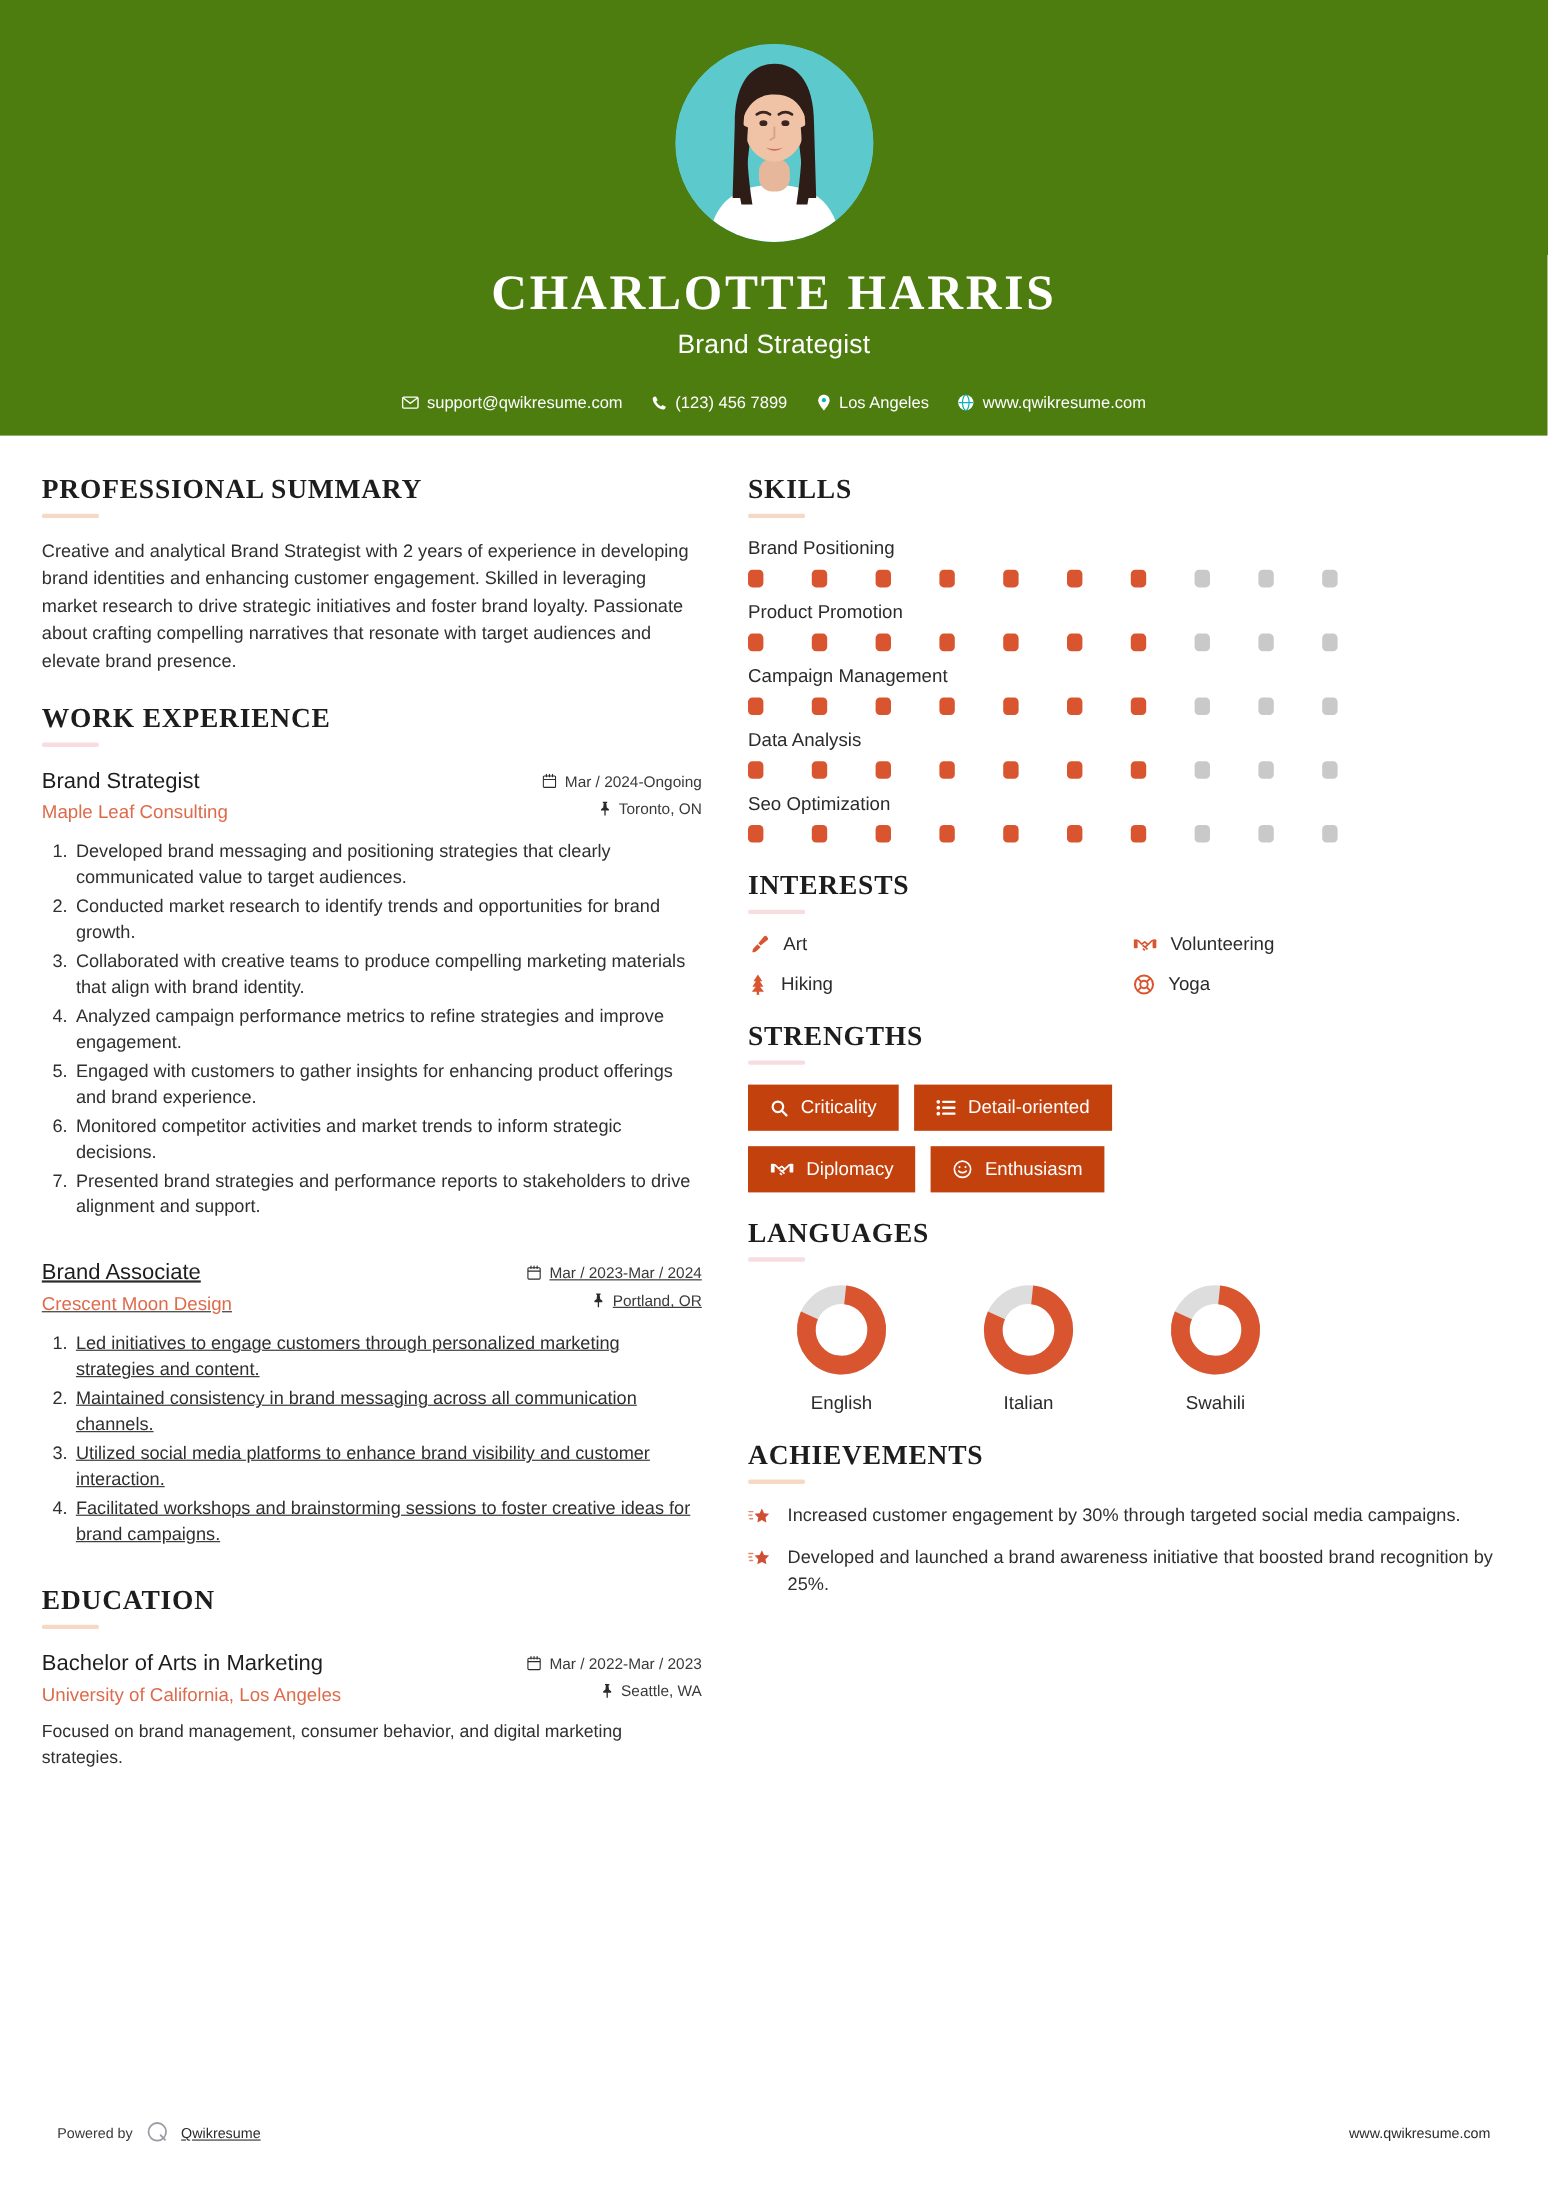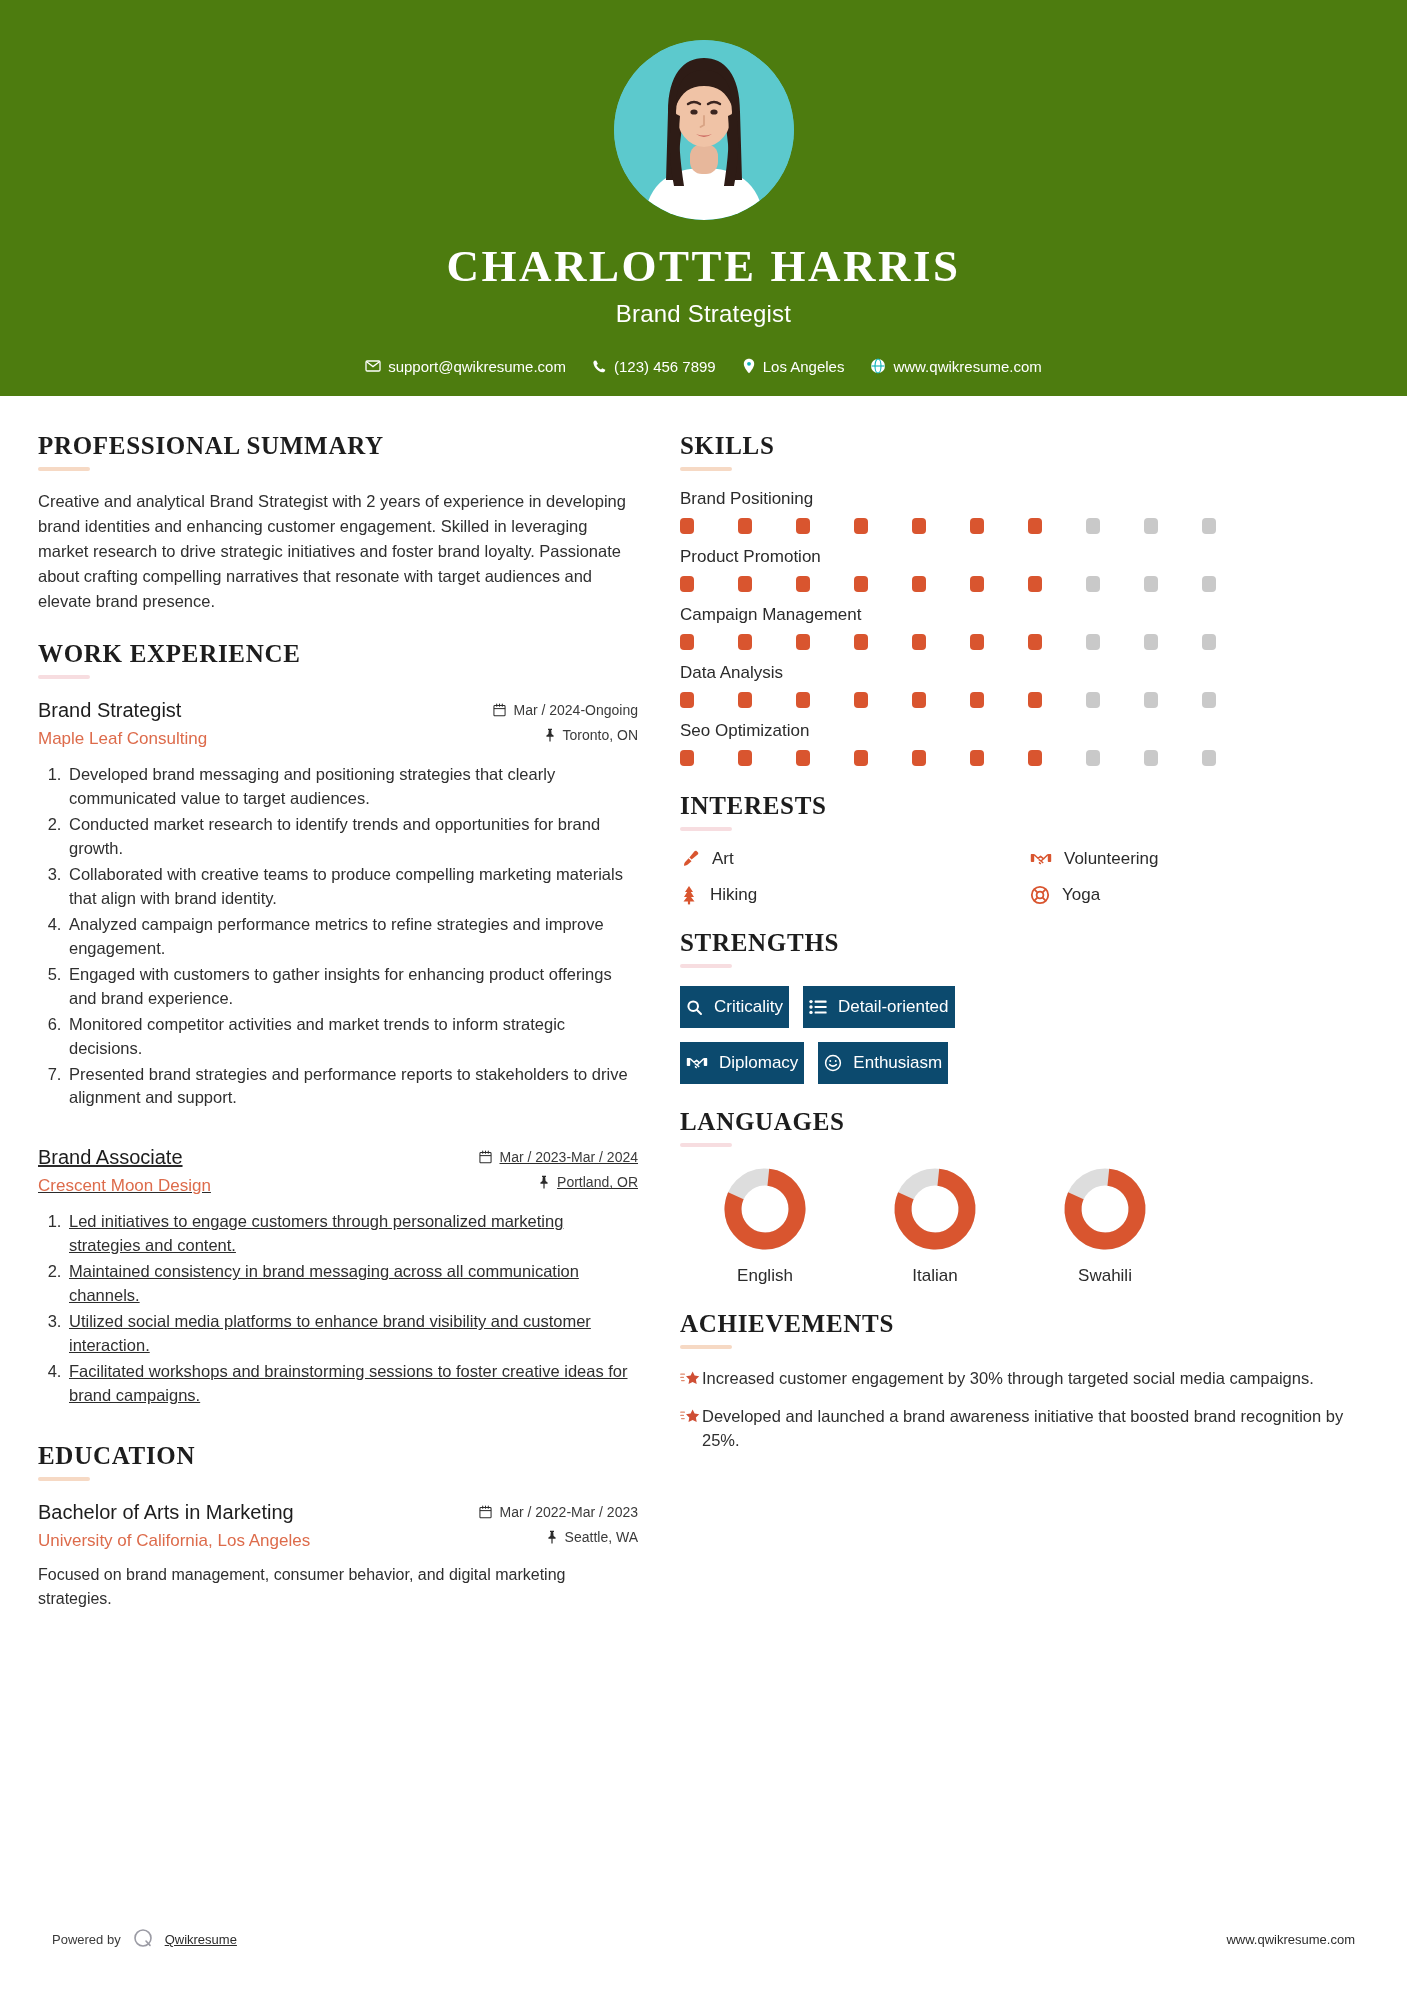--- a/index.html
+++ b/index.html
@@ -165,40 +165,41 @@
   .interest-item {
     display: flex; align-items: center; gap: 12px;
     font-size: 17px; color: #2b2b2b;
   }
   .interest-item svg { display:block; flex:none; }
 
   
   .strength-rows { display: flex; flex-direction: column; gap: 14px; }
   .strength-row { display: flex; gap: 14px; }
   .chip {
-    background: #0c4a6e;
+    background: #c2410c;
     color: #ffffff;
     font-size: 17px;
-    padding: 11px 6px;
+    padding: 11px 20px;
     display: inline-flex;
     align-items: center;
     gap: 11px;
     white-space: nowrap;
   }
   .chip svg { display:block; flex:none; }
 
   
   .lang-row { display: flex; gap: 0; justify-content: flex-start; }
   .lang-item { width: 170px; text-align: center; }
   .lang-item svg { display:block; margin: 0 auto; }
   .lang-label { font-size: 17px; color: #2b2b2b; margin-top: 13px; }
 
   
   .ach-item {
     display: flex;
+    gap: 14px;
     margin-bottom: 15px;
     align-items: flex-start;
   }
   .ach-item svg { display:block; flex:none; margin-top: 3px; }
   .ach-text { font-size: 16.5px; line-height: 1.42; color: #2f2f2f; }
 
   
   .footer {
     position: absolute;
     left: 0; right: 0; bottom: 38px;

